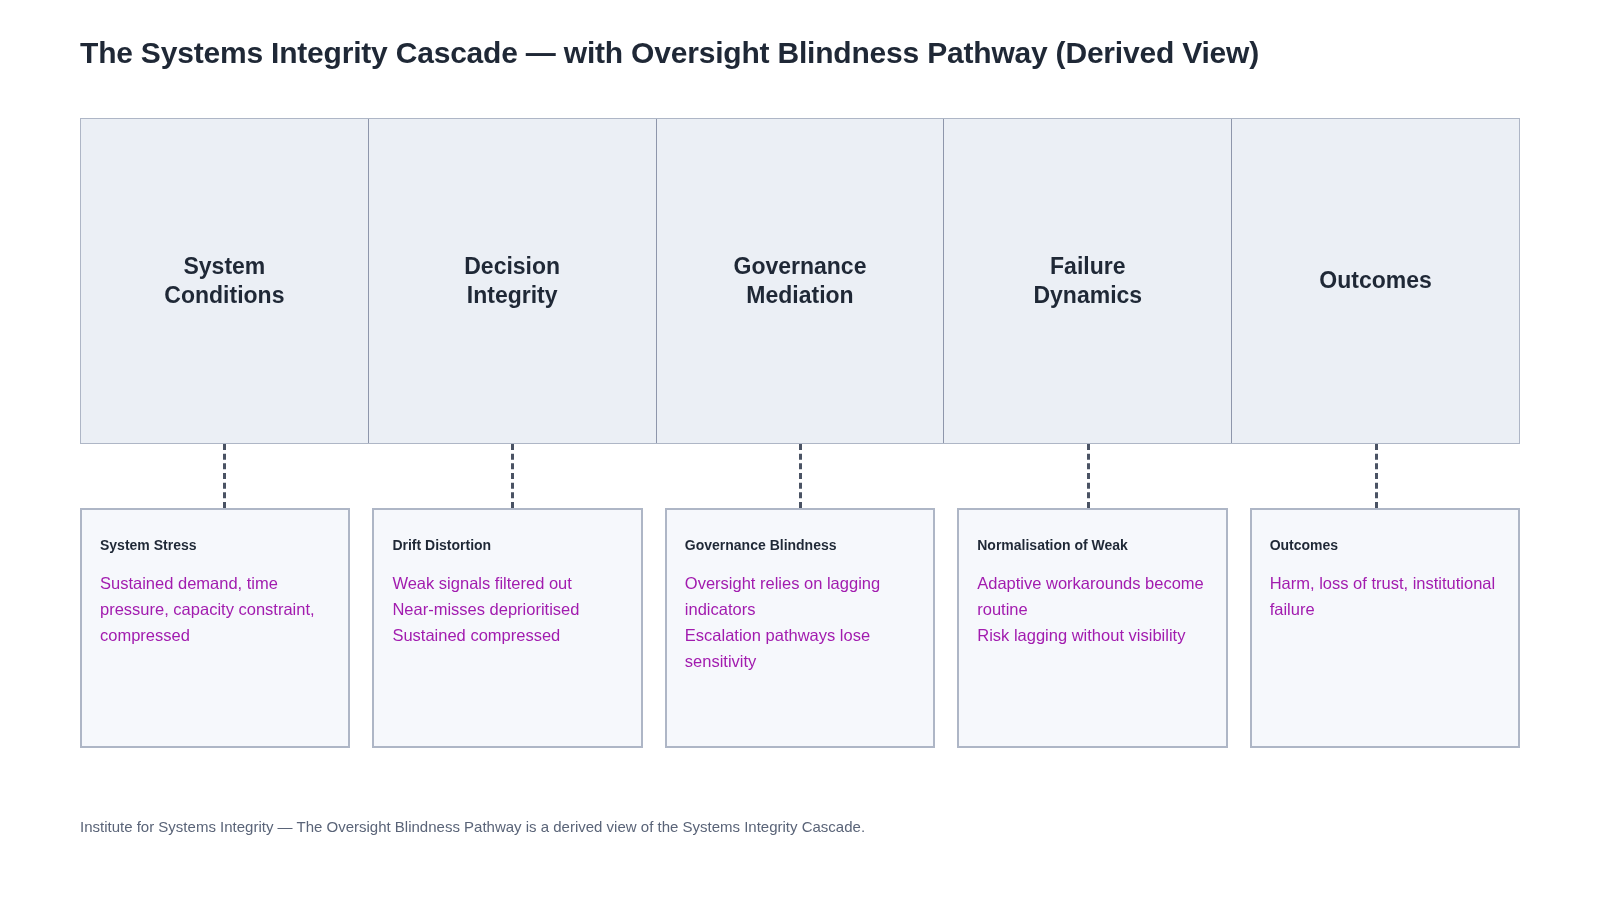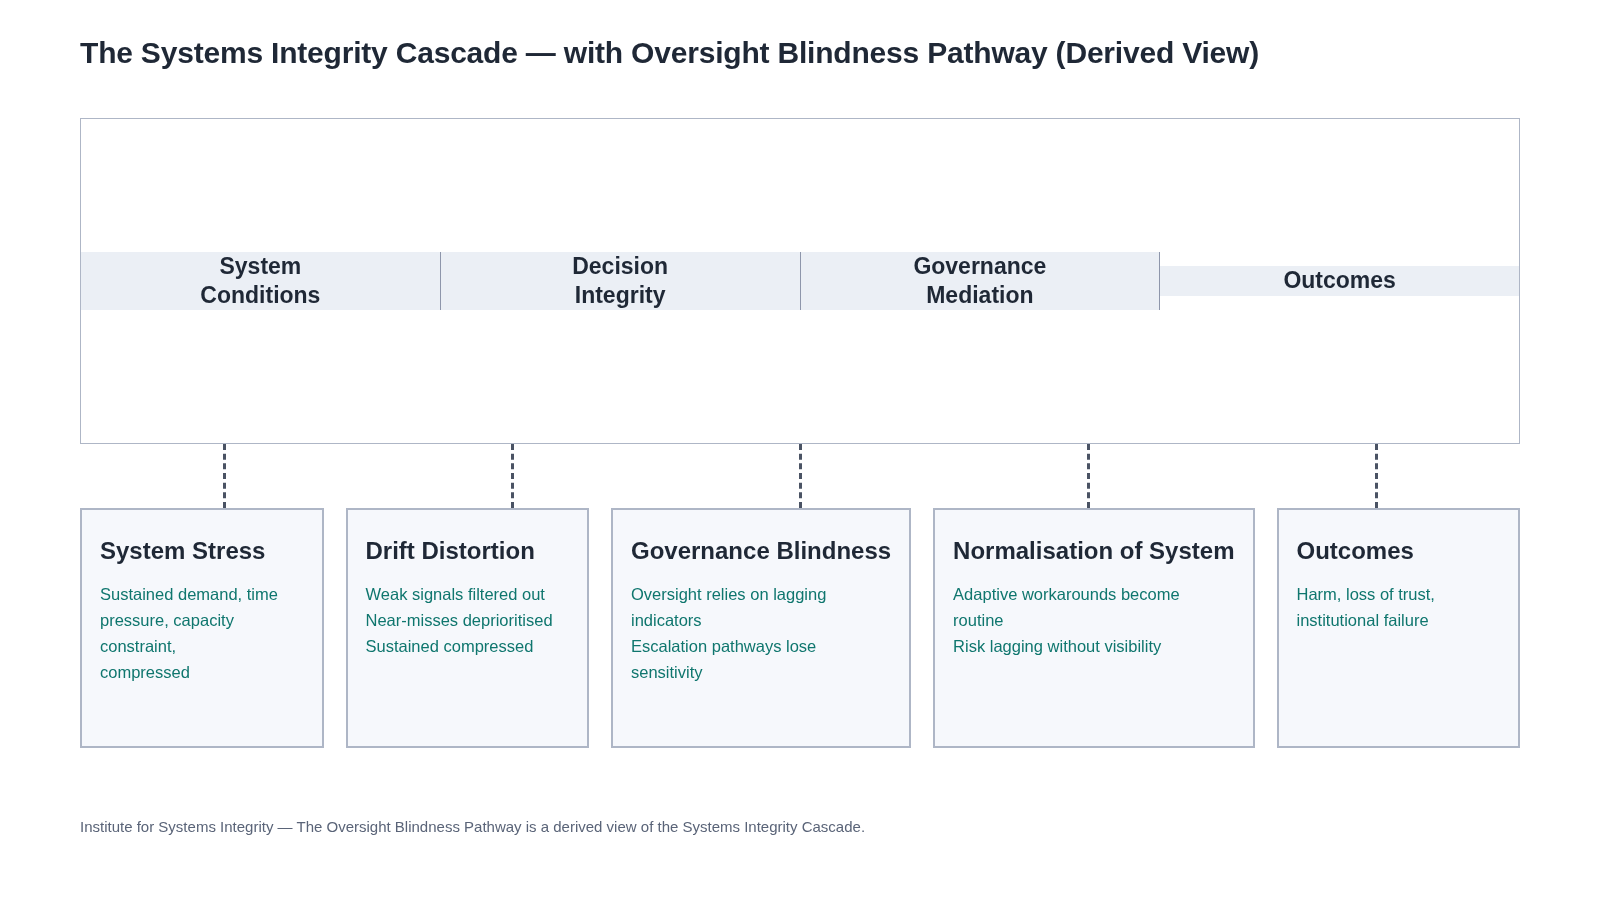--- a/index.html
+++ b/index.html
@@ -38,21 +38,20 @@
   
   .stage-band {
     position: absolute;
     left: 80px;
     top: 118px;
     width: 1440px;
     height: 326px;
     display: flex;
     box-sizing: border-box;
     border: 1px solid #aeb6c6;
-    align-items: center;
   }
   .stage-cell {
     flex: 1 1 0;
     position: relative;
     background: #ebeff5;
     border-right: 1px solid #8e96ab;
     display: flex;
     align-items: center;
     justify-content: center;
     box-sizing: border-box;
@@ -103,31 +102,31 @@
   .card {
     flex: 1 1 0;
     background: #f6f8fc;
     border: 2px solid #aeb6c6;
     box-sizing: border-box;
     padding: 28px 18px 18px 18px;
     overflow: visible;
     position: relative;
   }
   .card-title {
-    font-size: 24px;
+    font-size: 14px;
     font-weight: bold;
     color: #1f2836;
     white-space: nowrap;
     margin-bottom: 18px;
     line-height: 1.1;
   }
   .card-body {
     font-size: 16.5px;
     line-height: 1.56;
-    color: #0f766e;
+    color: #a21caf;
   }
   .card-body div {
     white-space: normal;
   }
 
   
   .footer {
     position: absolute;
     left: 80px;
     top: 818px;
@@ -148,20 +147,23 @@
     <div class="stage-cell">
       <div class="stage-label">System Conditions</div>
     </div>
     <div class="stage-cell">
       <div class="stage-label">Decision Integrity</div>
     </div>
     <div class="stage-cell">
       <div class="stage-label">Governance Mediation</div>
     </div>
     <div class="stage-cell">
+      <div class="stage-label">Failure Dynamics</div>
+    </div>
+    <div class="stage-cell">
       <div class="stage-label">Outcomes</div>
     </div>
   </div>
 
   <div class="connectors">
     <div class="connector-slot">
       <div class="connector-line"></div>
     </div>
     <div class="connector-slot">
       <div class="connector-line"></div>
@@ -198,21 +200,21 @@
 
     <div class="card">
       <div class="card-title">Governance Blindness</div>
       <div class="card-body">
         <div>Oversight relies on lagging indicators</div>
         <div>Escalation pathways lose sensitivity</div>
       </div>
     </div>
 
     <div class="card">
-      <div class="card-title">Normalisation of System</div>
+      <div class="card-title">Normalisation of Weak</div>
       <div class="card-body">
         <div>Adaptive workarounds become routine</div>
         <div>Risk lagging without visibility</div>
       </div>
     </div>
 
     <div class="card">
       <div class="card-title">Outcomes</div>
       <div class="card-body">
         <div>Harm, loss of trust, institutional failure</div>

